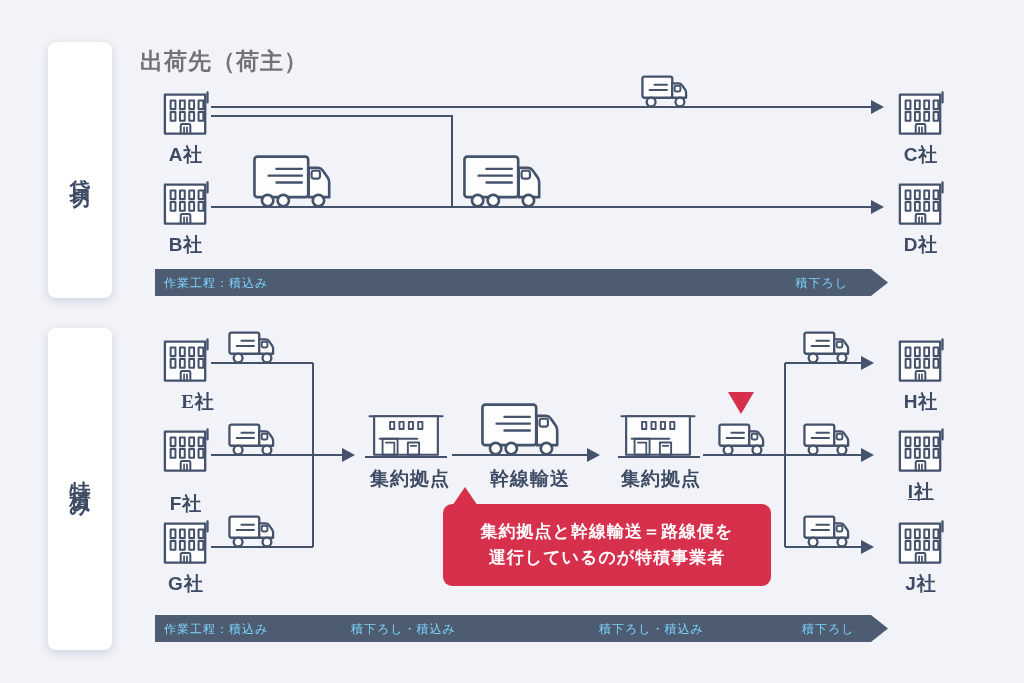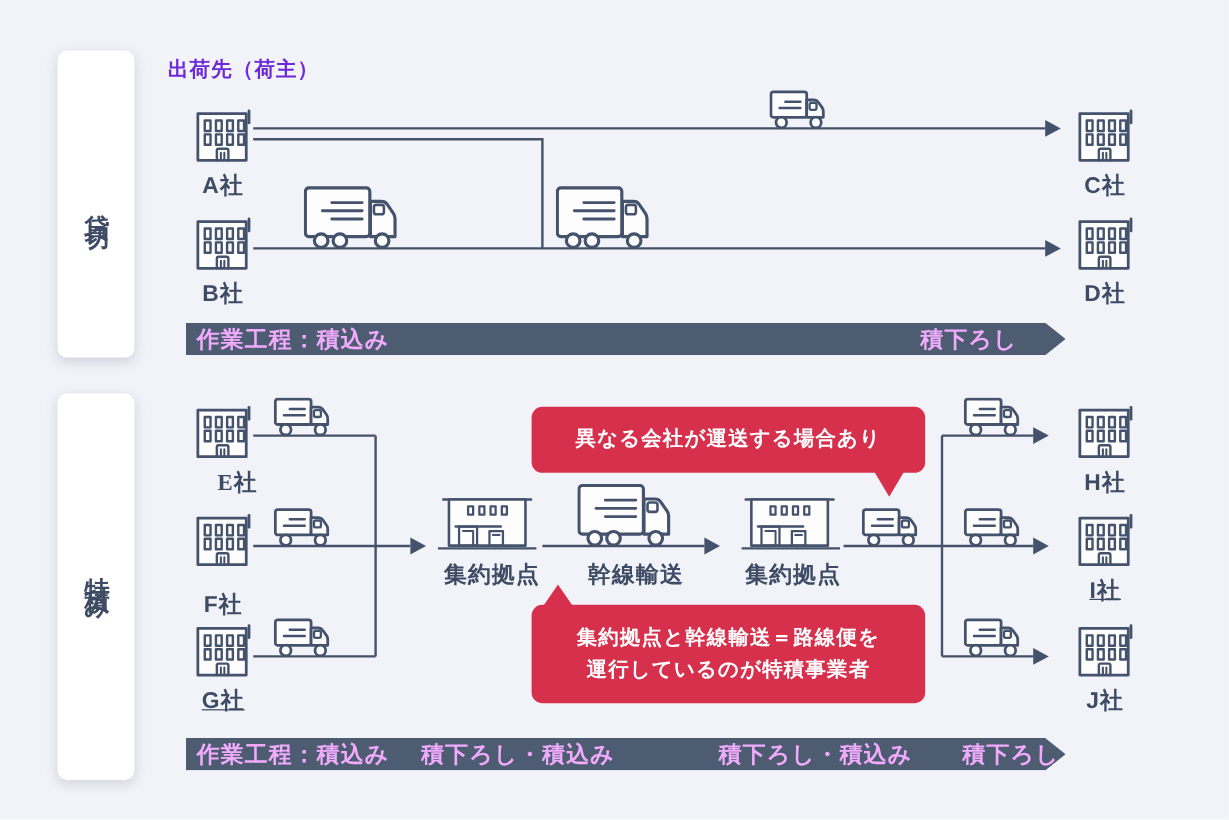--- a/index.html
+++ b/index.html
@@ -26,41 +26,41 @@
   }
   .side-card .vtext{
     writing-mode:vertical-rl;
     font-size:21px;font-weight:bold;
     letter-spacing:9px;
     color:#3e4b64;
   }
   
   .col-header{
     position:absolute;
-    font-size:17px;font-weight:bold;
-    color:#6d28d9;letter-spacing:1px;
+    font-size:23px;font-weight:bold;
+    color:#737373;letter-spacing:1px;
     white-space:nowrap;
   }
   
   .node-label{
     position:absolute;
     font-size:19px;font-weight:bold;
     color:#3e4b64;text-align:center;
     letter-spacing:1px;white-space:nowrap;
   }
   
   .band{
     position:absolute;
     left:155px;width:733px;height:27px;
     background:#4e5c72;
     clip-path:polygon(0 0, calc(100% - 17px) 0, 100% 50%, calc(100% - 17px) 100%, 0 100%);
   }
   .band span{
     position:absolute;top:50%;transform:translateY(-50%);
-    color:#f0abfc;font-size:19px;font-weight:bold;
+    color:#7dd3fc;font-size:12px;font-weight:normal;
     letter-spacing:1px;white-space:nowrap;
   }
   
   .bubble{
     position:absolute;
     background:#d7304c;
     border-radius:9px;
     color:#ffffff;font-weight:bold;
     display:flex;flex-direction:column;
     align-items:center;justify-content:center;
@@ -228,21 +228,21 @@
       <use href="#icon-building"></use>
     </svg>
   <div class="node-label" style="left:168px;top:389px;width:60px;font-family:Liberation Serif, serif;">E社</div>
   <svg class="icon" style="left:162px;top:425px;" width="48" height="48">
       <use href="#icon-building"></use>
     </svg>
   <div class="node-label" style="left:156px;top:479px;width:60px;margin-top:12px;">F社</div>
   <svg class="icon" style="left:162px;top:517px;" width="48" height="48">
       <use href="#icon-building"></use>
     </svg>
-  <div class="node-label" style="left:156px;top:571px;width:60px;text-decoration:underline;">G社</div>
+  <div class="node-label" style="left:156px;top:571px;width:60px;">G社</div>
 
   <svg class="icon" style="left:897px;top:335px;" width="48" height="48">
       <use href="#icon-building"></use>
     </svg>
   <div class="node-label" style="left:891px;top:389px;width:60px;">H社</div>
   <svg class="icon" style="left:897px;top:425px;" width="48" height="48">
       <use href="#icon-building"></use>
     </svg>
   <div class="node-label" style="left:891px;top:479px;width:60px;text-decoration:underline;">I社</div>
   <svg class="icon" style="left:897px;top:517px;" width="48" height="48">
@@ -282,23 +282,20 @@
   <svg class="icon" style="left:803px;top:331px;" width="50" height="33">
       <use href="#icon-truck-small"></use>
     </svg>
   <svg class="icon" style="left:803px;top:423px;" width="50" height="33">
       <use href="#icon-truck-small"></use>
     </svg>
   <svg class="icon" style="left:803px;top:515px;" width="50" height="33">
       <use href="#icon-truck-small"></use>
     </svg>
 
-  <div class="bubble" style="left:443px;top:339px;width:328px;height:55px;">
-    <span class="bline">異なる会社が運送する場合あり</span>
-  </div>
   <div class="tail-down" style="left:728px;top:392px;"></div>
 
   <div class="tail-up" style="left:452px;top:487px;"></div>
   <div class="bubble" style="left:443px;top:504px;width:328px;height:82px;">
     <span class="bline">集約拠点と幹線輸送＝路線便を</span>
     <span class="bline">運行しているのが特積事業者</span>
   </div>
 
   <div class="band" style="top:615px;">
     <span style="left:9px;">作業工程：積込み</span>

